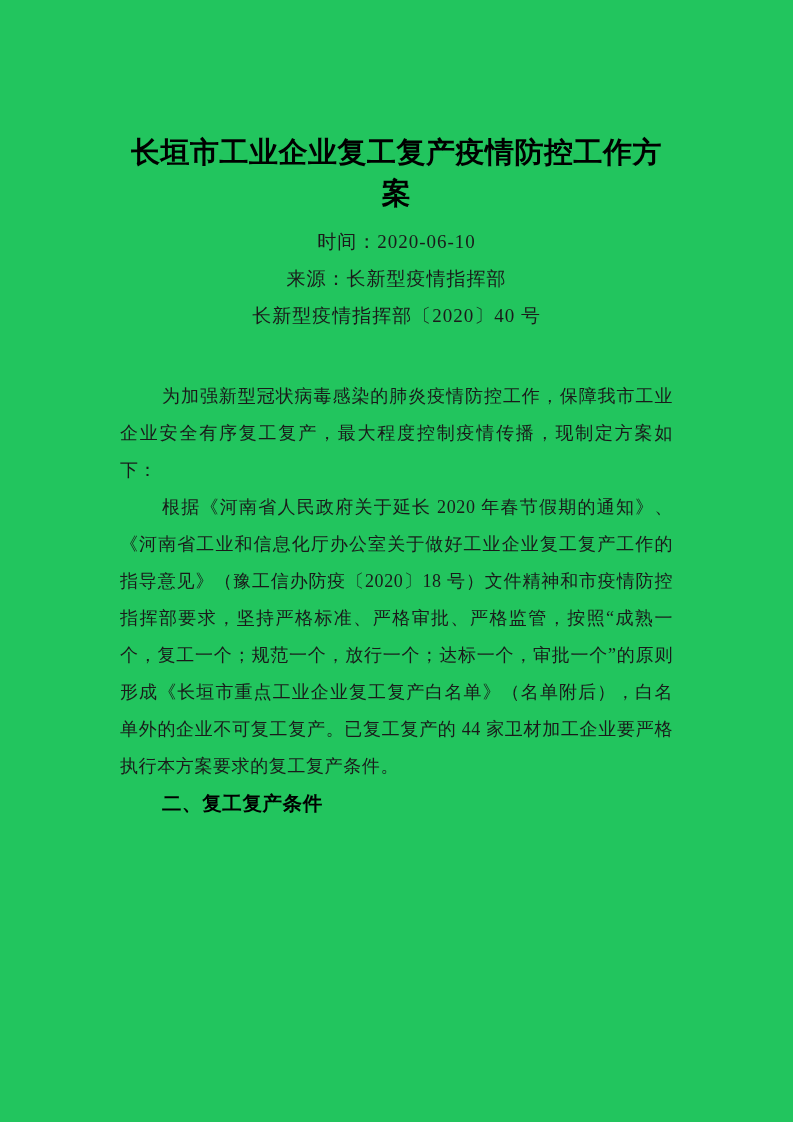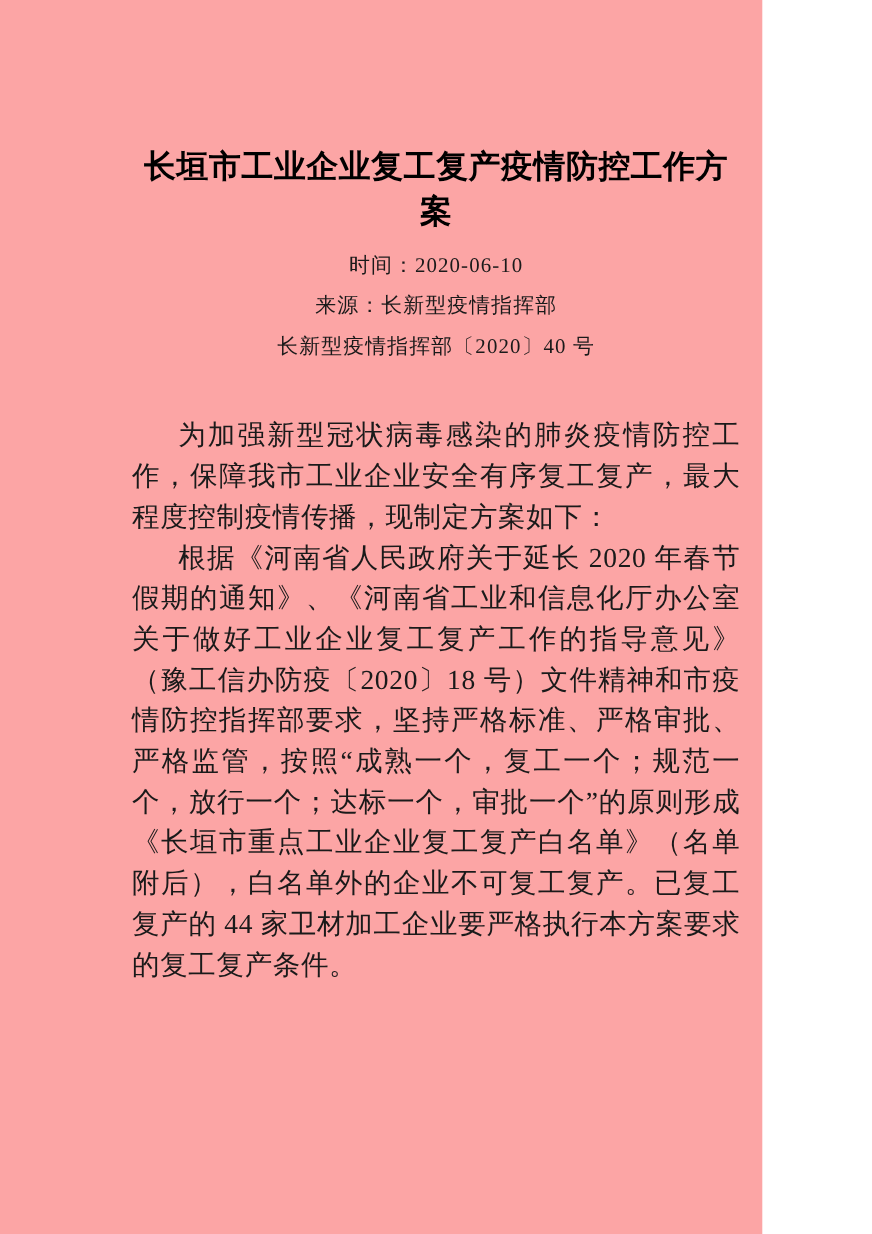--- a/index.html
+++ b/index.html
@@ -10,26 +10,26 @@
   body {
     width: 793px;
     height: 1122px;
     font-family: "Liberation Serif", "DejaVu Serif", serif;
     color: #1a1a1a;
     -webkit-font-smoothing: antialiased;
   }
 
   .page {
     position: relative;
-    width: 693px;
+    width: 793px;
     height: 1122px;
     box-sizing: border-box;
     padding: 0;
     overflow: hidden;
-    background: #fca5a5;
+    background: #22c55e;
   }
 
   .content {
     position: absolute;
     left: 120px;
     top: 0;
     width: 553px;
   }
 
   
@@ -58,21 +58,21 @@
   }
 
   
   .body-block {
     margin-top: 44px;
   }
 
   p.para {
     margin: 0;
     font-family: "Liberation Serif", "DejaVu Serif", serif;
-    font-size: 25px;
+    font-size: 18px;
     line-height: 37px;
     text-align: justify;
     text-justify: inter-character;
     text-align-last: left;
     letter-spacing: 0.6px;
     color: #1a1a1a;
   }
   p.para.indent {
     text-indent: 42px;
   }
@@ -102,17 +102,18 @@
       <div class="subtitle-line">长新型疫情指挥部〔2020〕40 号</div>
     </div>
 
     <div class="body-block">
 
       <p class="para indent">为加强新型冠状病毒感染的肺炎疫情防控工作，保障我市工业企业安全有序复工复产，最大程度控制疫情传播，现制定方案如下：</p>
 
 
       <p class="para indent">根据《河南省人民政府关于延长 2020 年春节假期的通知》、《河南省工业和信息化厅办公室关于做好工业企业复工复产工作的指导意见》（豫工信办防疫〔2020〕18 号）文件精神和市疫情防控指挥部要求，坚持严格标准、严格审批、严格监管，按照“成熟一个，复工一个；规范一个，放行一个；达标一个，审批一个”的原则形成《长垣市重点工业企业复工复产白名单》（名单附后），白名单外的企业不可复工复产。已复工复产的 44 家卫材加工企业要严格执行本方案要求的复工复产条件。</p>
 
+      <h2 class="section-heading">二、复工复产条件</h2>
 
 
     </div>
   </div>
 </div>
 
 </body></html>

